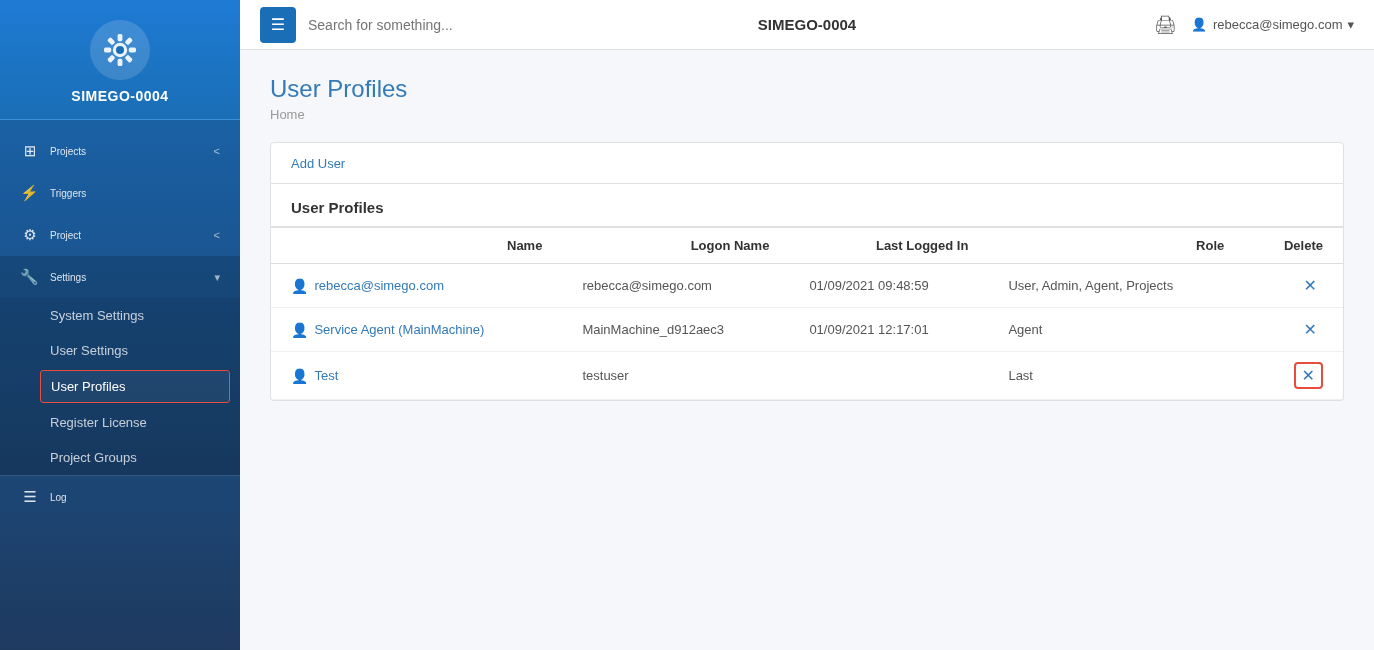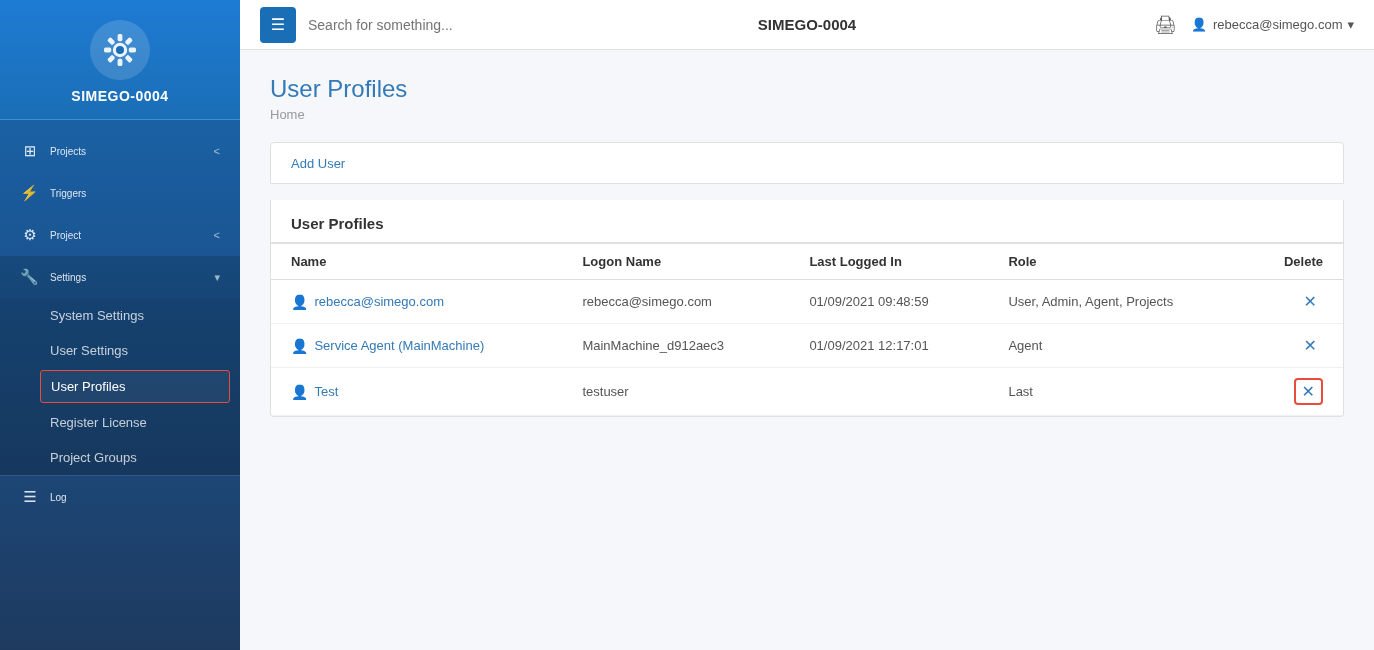--- a/index.html
+++ b/index.html
@@ -209,21 +209,21 @@
       color: #999;
       text-decoration: none;
     }
 
     
     .actions-bar {
       background: #fff;
       padding: 12px 20px;
       border: 1px solid #e0e0e0;
       border-radius: 4px 4px 0 0;
-      margin-bottom: 16px;
+      margin-bottom: 0;
     }
 
     .add-user-btn {
       background: none;
       border: none;
       color: #337ab7;
       font-size: 13px;
       cursor: pointer;
       padding: 0;
     }
@@ -249,21 +249,21 @@
       width: 100%;
       border-collapse: collapse;
     }
 
     .data-table thead tr {
       border-bottom: 1px solid #ddd;
     }
 
     .data-table th {
       padding: 10px 20px;
-      text-align: left;
+      text-align: right;
       font-weight: 600;
       font-size: 13px;
       color: #333;
       background: #fff;
     }
 
     .data-table td {
       padding: 10px 20px;
       font-size: 13px;
       color: #555;

